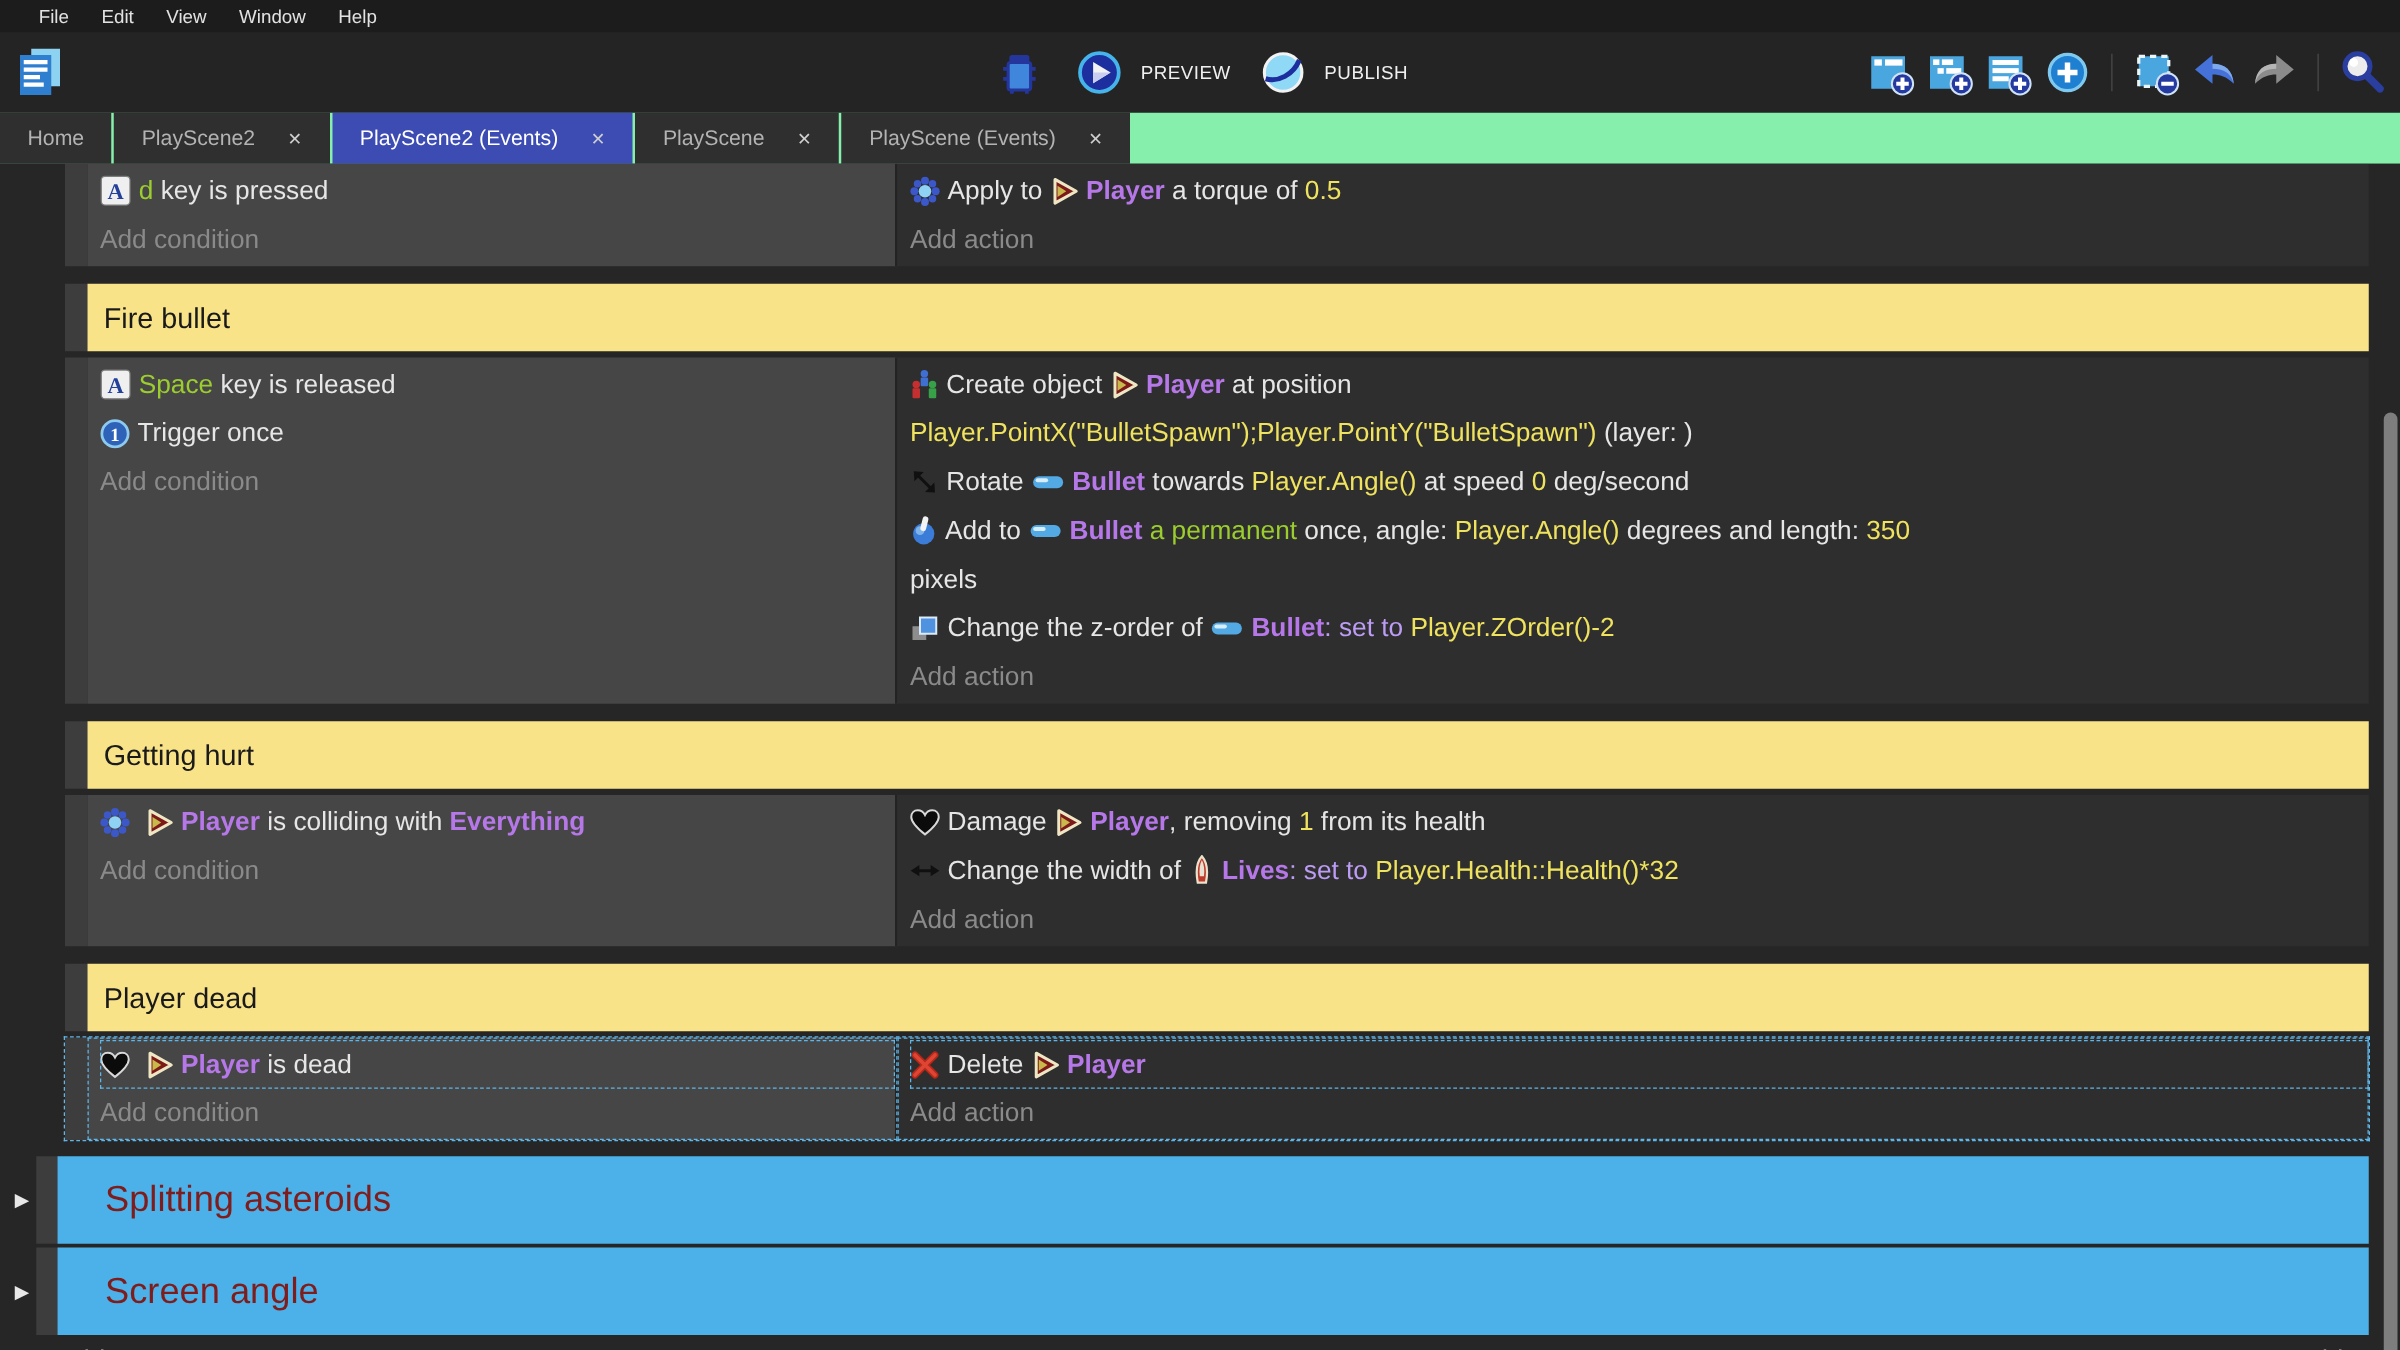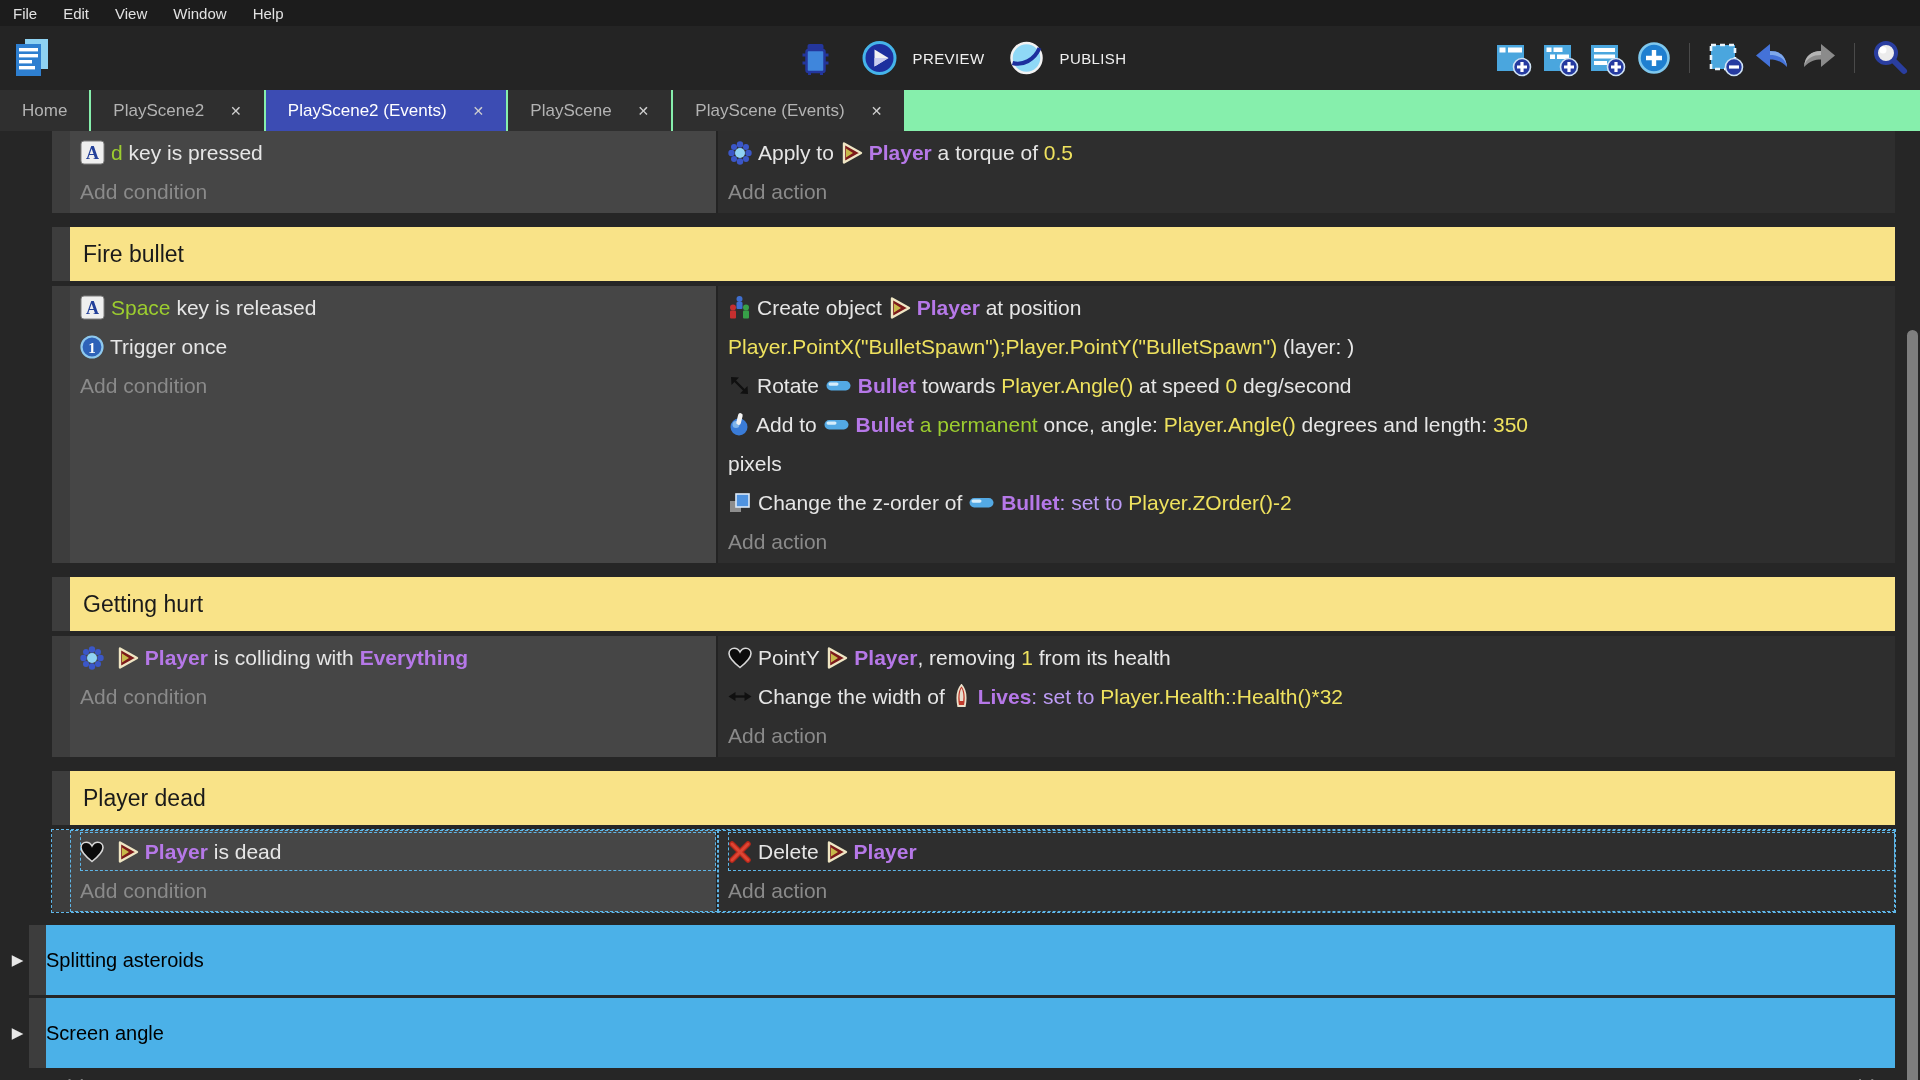--- a/index.html
+++ b/index.html
@@ -2,21 +2,21 @@
 <html style="--accent: #3c4cb3; --group-blue: #4bb1e8; --comment-yellow: #f9e388; --sel: #5fb6e8; --green: #9ccd2f; --purple: #b678e8; --yellow: #efe25e; --lavender: #bd9cf5;"><head>
 <meta charset="utf-8">
 <style>
   * { margin:0; padding:0; box-sizing:border-box; }
   html,body { width:1920px; height:1080px; overflow:hidden; background:#262626;
               font-family:"Liberation Sans", sans-serif; }
   .app { width:1920px; height:1080px; display:flex; flex-direction:column; background:#262626; }
 
   
   .menubar { height:26px; background:#1c1c1c; display:flex; align-items:center;
-             padding-left:0; font-size:15px; color:#e2e2e2; flex:none; }
+             padding-left:18px; font-size:15px; color:#e2e2e2; flex:none; }
   .menu-item { padding:3px 13px; cursor:default; }
 
   
   .toolbar { height:64px; background:#242424; position:relative; flex:none; }
   .tb-left  { position:absolute; left:10px; top:0; height:100%; display:flex; align-items:center; }
   .tb-center{ position:absolute; left:50%; top:0; transform:translateX(-50%); height:100%;
               display:flex; align-items:center; gap:24px; }
   .tb-right { position:absolute; right:8px; top:0; height:100%; display:flex; align-items:center; gap:3px; }
   .tb-btn { width:44px; height:44px; display:flex; align-items:center; justify-content:center; }
   .tb-action { display:flex; align-items:center; gap:9px; color:#f0f0f0; font-size:15px; letter-spacing:.4px; }
@@ -56,22 +56,22 @@
   .event-row.selected .line:not(.placeholder) { outline:1px dashed var(--sel); outline-offset:-1px; }
 
   .comment-row { display:flex; margin-left:52px; margin-right:25px; height:54px; }
   .comment-bar { flex:1; background:var(--comment-yellow); color:#1a1a1a; display:flex;
                  align-items:center; padding-left:13px; font-size:23px; }
 
   .group-row { display:flex; margin-left:6px; margin-right:25px; height:70px; align-items:stretch; }
   .group-arrow { width:23px; flex:none; display:flex; align-items:center; justify-content:center;
                  color:#e8e8e8; font-size:15px; }
   .group-handle { width:17px; flex:none; background:#3d3d3d; }
-  .group-bar { flex:1; background:var(--group-blue); color:#000000; display:flex;
-               align-items:center; font-size:20px; }
+  .group-bar { flex:1; background:var(--group-blue); color:#7f1d1d; display:flex;
+               align-items:center; padding-left:38px; font-size:29px; }
 
   .footer { display:flex; justify-content:space-between; margin:7px 27px 0 45px;
             font-size:22px; color:#7d7d7d; }
   .scroll-thumb { position:absolute; right:2px; top:199px; width:11px; height:755px;
                   background:#7e7e7e; border-radius:6px; }
 </style>
 </head>
 <body>
 
 <div class="app">
@@ -334,21 +334,21 @@
                   <circle cx="12" cy="12" r="5" fill="#8fd2f4"></circle>
                 </svg></span><span class="s-w"> </span><span class="inl-icon"><svg width="23" height="24" viewBox="0 0 23 24">
                   <polygon points="4,2.5 21,12 4,21.5" fill="#7c1a1a" stroke="#efe6c4" stroke-width="2.4" stroke-linejoin="round"></polygon>
                   <polygon points="6,7.5 13,12 6,16.5" fill="#c8b94a"></polygon>
                 </svg></span><span class="s-p">Player</span><span class="s-w"> is colliding with </span><span class="s-p">Everything</span></div>
             <div class="line placeholder">Add condition</div>
           </div>
           <div class="cell act">
             <div class="line"><span class="inl-icon"><svg width="24" height="22" viewBox="0 0 24 22">
                   <path d="M12 20.5 C4.5 14.5 1 10.5 1 6.5 C1 3.4 3.2 1.2 6.2 1.2 C8.6 1.2 10.9 2.9 12 5 C13.1 2.9 15.4 1.2 17.8 1.2 C20.8 1.2 23 3.4 23 6.5 C23 10.5 19.5 14.5 12 20.5 Z" fill="#0b0b0b" stroke="#d8d8d8" stroke-width="1.6"></path>
-                </svg></span><span class="s-w">PointY </span><span class="inl-icon"><svg width="23" height="24" viewBox="0 0 23 24">
+                </svg></span><span class="s-w">Damage </span><span class="inl-icon"><svg width="23" height="24" viewBox="0 0 23 24">
                   <polygon points="4,2.5 21,12 4,21.5" fill="#7c1a1a" stroke="#efe6c4" stroke-width="2.4" stroke-linejoin="round"></polygon>
                   <polygon points="6,7.5 13,12 6,16.5" fill="#c8b94a"></polygon>
                 </svg></span><span class="s-p">Player</span><span class="s-w">, removing </span><span class="s-y">1</span><span class="s-w"> from its health</span></div>
             <div class="line"><span class="inl-icon"><svg width="24" height="15" viewBox="0 0 24 15">
                   <line x1="5" y1="7.5" x2="19" y2="7.5" stroke="#101010" stroke-width="2.4"></line>
                   <polygon points="0.5,7.5 7.5,3 7.5,12" fill="#101010"></polygon>
                   <polygon points="23.5,7.5 16.5,3 16.5,12" fill="#101010"></polygon>
                 </svg></span><span class="s-w">Change the width of </span><span class="inl-icon"><svg width="21" height="25" viewBox="0 0 21 25">
                   <path d="M10.5 1 C14.5 5.5 15.5 13 13.8 22 L7.2 22 C5.5 13 6.5 5.5 10.5 1 Z" fill="#bf3a2b" stroke="#ece2cc" stroke-width="1.8"></path>
                   <path d="M10.5 4 C12.3 7.5 12.8 12 12.2 17 L8.8 17 C8.2 12 8.7 7.5 10.5 4 Z" fill="#e8e0d0"></path>

